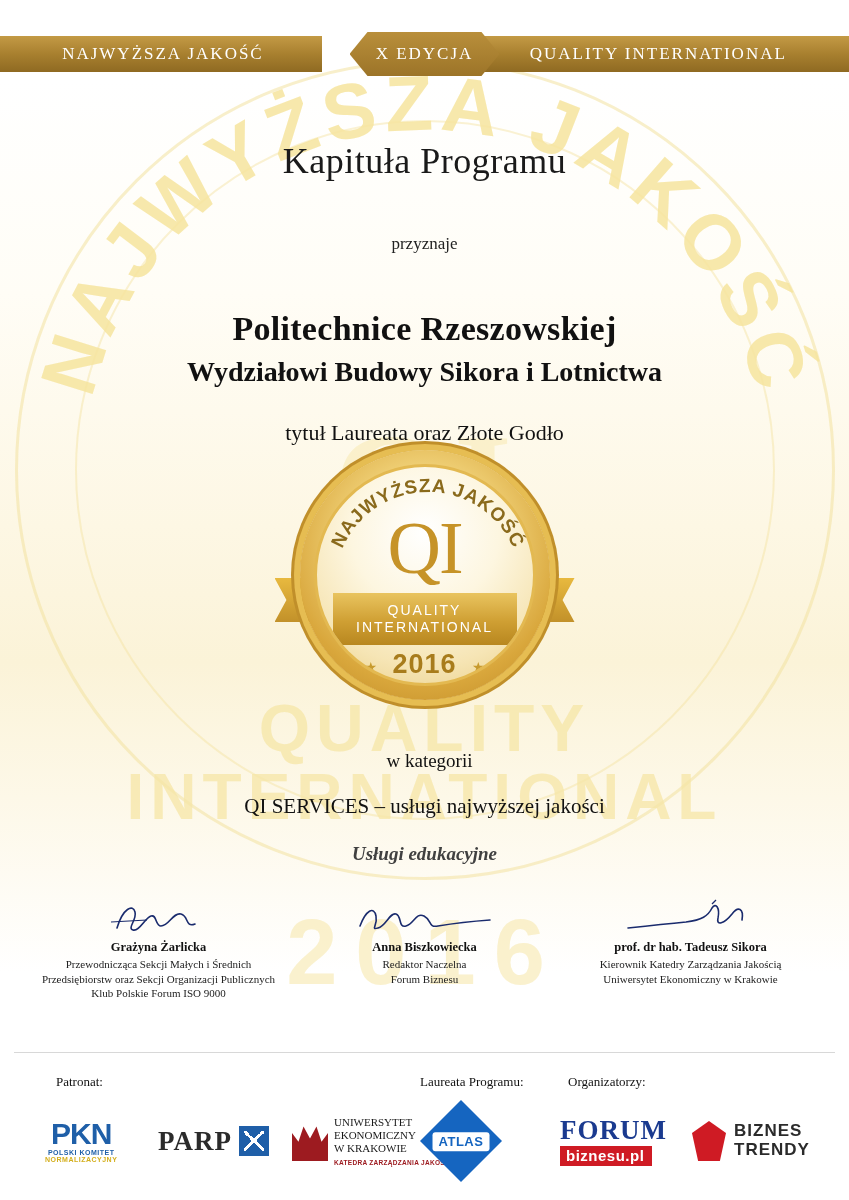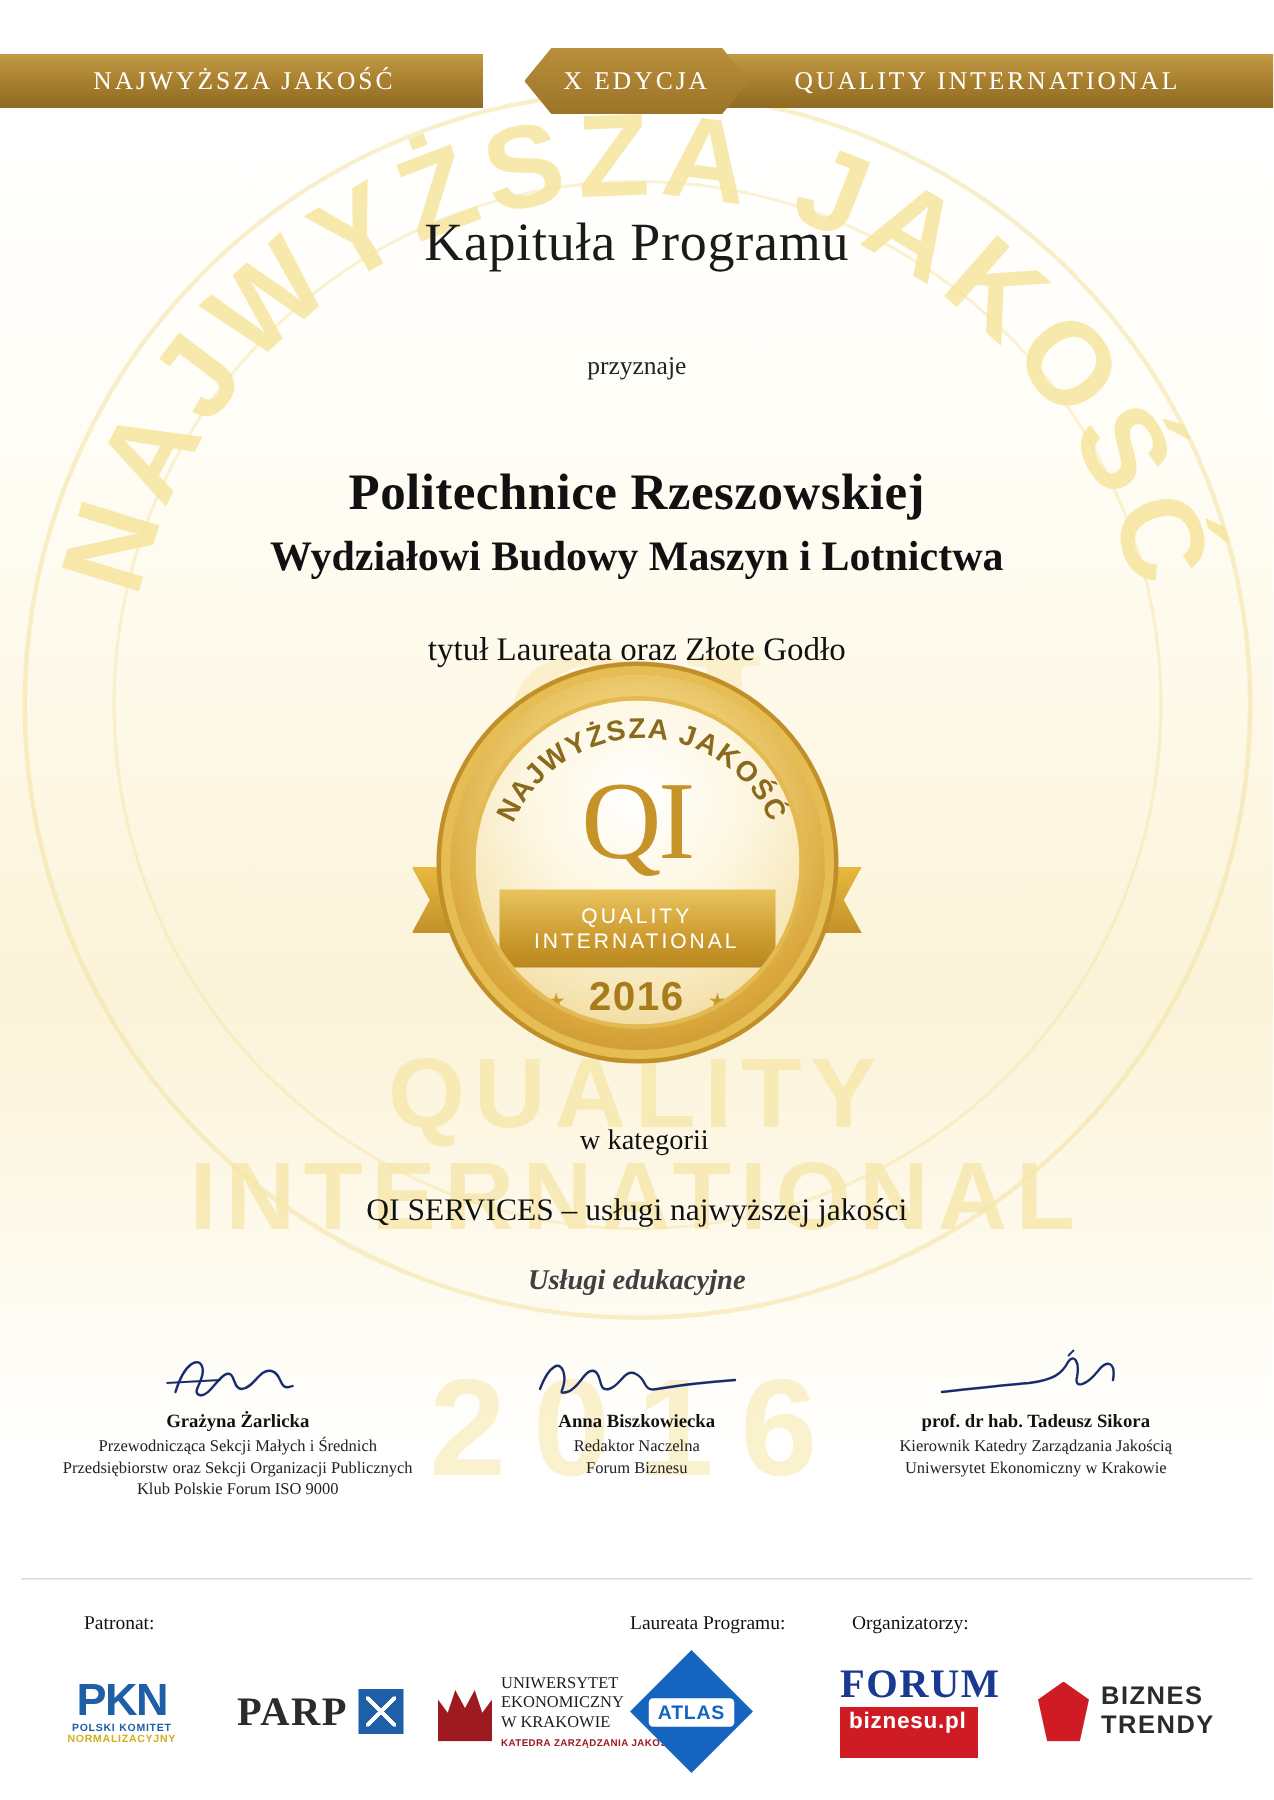--- a/index.html
+++ b/index.html
@@ -421,36 +421,36 @@
     color: #1565c0;
     font-family: "Liberation Sans", sans-serif;
     font-weight: bold;
     font-size: 13px;
     padding: 2px 6px;
     border-radius: 3px;
     letter-spacing: 0.5px;
   }
 
   
-  .logo-forum { left: 560px; flex-direction: column; align-items: flex-start; justify-content: flex-end; }
+  .logo-forum { left: 560px; flex-direction: column; align-items: flex-start; justify-content: center; }
   .forum-top {
     font-family: "Liberation Serif", serif;
     font-size: 27px;
     font-weight: bold;
     color: #1a3a8f;
     letter-spacing: 1px;
     line-height: 1;
   }
   .forum-bottom {
     background: #cf1b24;
     color: #ffffff;
     font-family: "Liberation Sans", sans-serif;
     font-size: 15px;
     font-weight: bold;
-    padding: 1px 8px 16px 6px;
+    padding: 1px 8px 2px 6px;
     margin-top: 2px;
     letter-spacing: 0.5px;
   }
 
   
   .logo-bt { left: 692px; }
   .bt-mark {
     width: 34px; height: 40px;
     background: #cf1b24;
     margin-right: 8px;
@@ -486,21 +486,21 @@
     <div class="banner-bar left">NAJWYŻSZA JAKOŚĆ</div>
     <div style="width:150px;flex:0 0 150px;background:transparent;"></div>
     <div class="banner-bar right">QUALITY INTERNATIONAL</div>
     <div class="banner-center">X EDYCJA</div>
   </div>
 
   <div class="content">
     <div class="kapitula">Kapituła Programu</div>
     <div class="przyznaje">przyznaje</div>
     <div class="awardee-1">Politechnice Rzeszowskiej</div>
-    <div class="awardee-2">Wydziałowi Budowy Maszyn i Lotnictwa</div>
+    <div class="awardee-2">Wydziałowi Budowy Sikora i Lotnictwa</div>
     <div class="title-line">tytuł Laureata oraz Złote Godło</div>
   </div>
 
   <div class="emblem-wrap">
     <div class="ribbon-left"></div>
     <div class="ribbon-right"></div>
     <div class="emblem">
       <div class="emblem-inner">
         <svg class="emblem-arc" viewBox="0 0 222 222">
           <defs>

